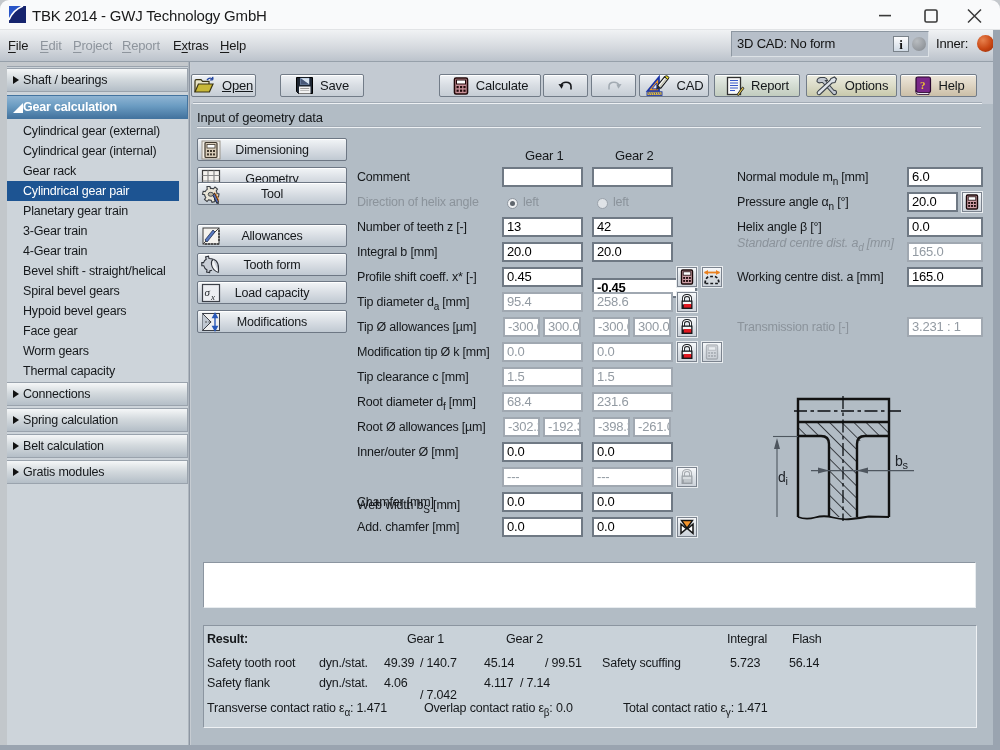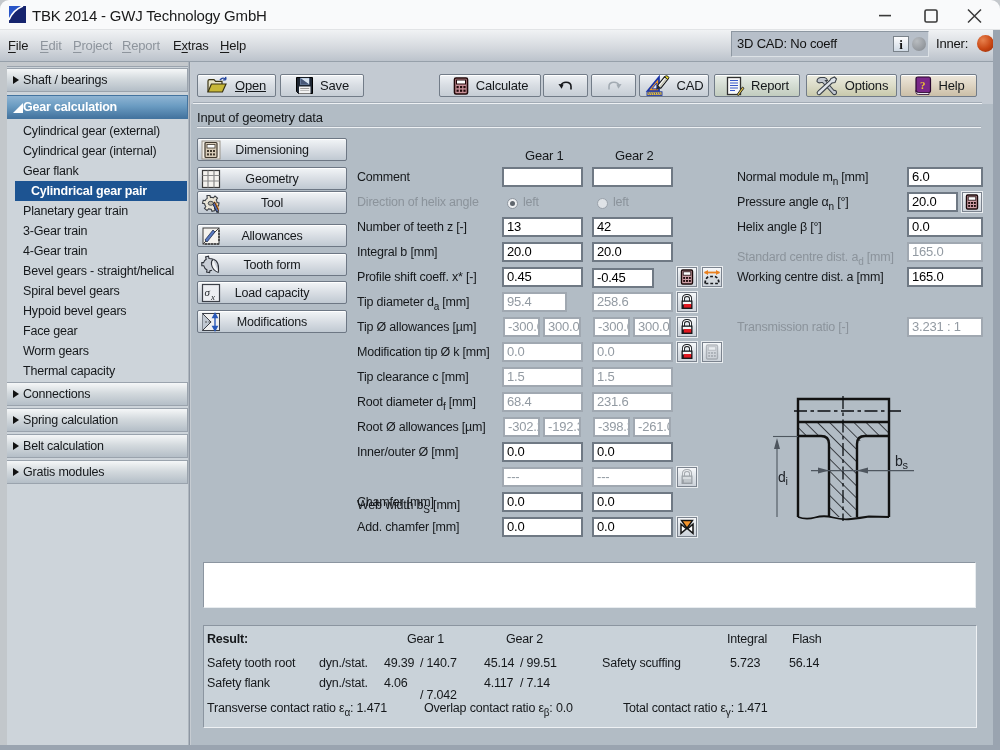--- a/index.html
+++ b/index.html
@@ -16,21 +16,21 @@
   
   #frame-left{left:0;top:62px;width:7px;height:683px;background:#c2c7cb;}
   #frame-right{left:993px;top:30px;width:7px;height:715px;background:#9aa4b0;}
   #frame-bottom{left:0;top:745px;width:1000px;height:5px;background:#9aa4b0;}
   
   #sidebar{left:7px;top:66px;width:181px;height:679px;background:#cdd4da;border-top:1px solid #9aa3ad;}
   .side-hdr{left:0;width:181px;height:24px;background:linear-gradient(#f5f7f8,#d4dade 45%,#b4bec7);border:1px solid #9aa3ad;border-left:none;color:#15181b;line-height:22px;padding-left:16px;}
   .side-hdr .arr{position:absolute;left:6px;top:7px;width:0;height:0;border-left:6px solid #111;border-top:4.5px solid transparent;border-bottom:4.5px solid transparent;}
   #hdr-gear{background:linear-gradient(#8fb4d3,#6b9cc2 45%,#44749f);color:#fff;font-weight:bold;border-color:#44749f;}
   .side-item{left:0;width:181px;height:20px;line-height:20px;padding-left:16px;color:#15181b;white-space:nowrap;font-size:12.5px;}
-  #sel-item{background:#1d5492;color:#fff;font-weight:bold;width:172px;margin-left:8px;}
+  #sel-item{background:#1d5492;color:#fff;font-weight:normal;width:172px;}
   #divider{left:188px;top:62px;width:3px;height:683px;background:#8d96a2;border-left:1px solid #aeb6be;border-right:1px solid #c6ccd2;}
   
   #toolbar{left:191px;top:62px;width:802px;height:42px;background:#c3cad2;}
   #toolbar-sep{left:193px;top:102px;width:789px;height:3px;background:#eef1f4;border-top:1px solid #a2abb5;}
   .tbtn{top:74px;height:23px;border:1px solid #727c88;border-radius:2px;background:linear-gradient(#eff2f5,#d8dde3 50%,#c6cdd5);box-shadow:inset 0 1px 0 #fff;display:flex;align-items:center;justify-content:center;gap:6px;font-size:13px;color:#15181b;}
   
   #main{left:191px;top:104px;width:802px;height:641px;background:#b2bcc5;}
   #igd{left:197px;top:110px;font-size:13px;color:#15181b;}
   #igd-line{left:197px;top:126px;width:784px;height:2px;background:#eef1f4;border-top:1px solid #a2abb5;}
   .navbtn{left:197px;width:150px;height:23px;border:1px solid #6d7784;border-radius:2px;background:linear-gradient(#f2f5f7,#d9dee4 50%,#c0c9d2);box-shadow:inset 0 1px 0 #fff;font-size:13.5px;color:#15181b;}
@@ -68,33 +68,33 @@
 </svg>
 
 <div class="abs" id="menubar"></div>
 <div class="abs menu-item" style="left:8px"><u>F</u>ile</div>
 <div class="abs menu-item dis" style="left:40px"><u>E</u>dit</div>
 <div class="abs menu-item dis" style="left:73px"><u>P</u>roject</div>
 <div class="abs menu-item dis" style="left:122px"><u>R</u>eport</div>
 <div class="abs menu-item" style="left:173px">E<u>x</u>tras</div>
 <div class="abs menu-item" style="left:220px"><u>H</u>elp</div>
 <div class="abs" id="cad-panel" style="left:731px;top:31px;width:198px;height:26px;background:#b7bfc9;border:1px solid #8d97a1;border-right-color:#dde2e6;border-bottom-color:#dde2e6;"></div>
-<div class="abs" style="left:737px;top:36px;font-size:13px;">3D CAD: No coeff</div>
+<div class="abs" style="left:737px;top:36px;font-size:13px;">3D CAD: No form</div>
 <div class="abs" style="left:893px;top:36px;width:16px;height:16px;background:linear-gradient(#fdfdfe,#cfd9e4);border:1px solid #7a828a;text-align:center;font-family:'Liberation Serif',serif;font-weight:bold;font-size:13px;line-height:15px;">i</div>
 <div class="abs" style="left:912px;top:37px;width:14px;height:14px;border-radius:50%;background:radial-gradient(circle at 35% 30%,#b8bcc0,#82878d);"></div>
 <div class="abs" style="left:936px;top:36px;font-size:13px;">Inner:</div>
 <div class="abs" style="left:977px;top:35px;width:17px;height:17px;border-radius:50%;background:radial-gradient(circle at 35% 30%,#e8824e,#c84512 55%,#8f2a06);"></div>
 
 <div class="abs" id="frame-left"></div>
 <div class="abs" id="frame-right"></div>
 <div class="abs" id="frame-bottom"></div>
 
 <div class="abs" id="toolbar"></div>
 <div class="abs" id="toolbar-sep"></div>
-<div class="abs tbtn" style="left:197px;width:79px;text-decoration:underline;" id="btn-open"><span style="display:flex">
+<div class="abs tbtn" style="left:191px;width:65px;text-decoration:underline;" id="btn-open"><span style="display:flex">
       <svg width="22" height="19" viewBox="0 0 22 19">
         <path d="M1,16 L1,5 Q1,3.6 2.4,3.6 L7,3.6 L8.6,5.4 L15,5.4 L15,8" fill="#e8e4c8" stroke="#3a3414" stroke-width="1.2"></path>
         <path d="M1,16 L4.4,8 L19,8 L15.4,16 Z" fill="#c8b838" stroke="#3a3414" stroke-width="1.2"></path>
         <path d="M13,4 Q16,0.5 19,3.5 M19,3.5 L18.6,0.8 M19,3.5 L16.2,4" fill="none" stroke="#2848a0" stroke-width="1.4"></path>
       </svg>
     </span>Open</div>
 <div class="abs tbtn" style="left:280px;width:84px;" id="btn-save"><span style="display:flex">
       <svg width="19" height="19" viewBox="0 0 19 19">
         <path d="M1.5,1.5 L17.5,1.5 L17.5,17.5 L3.5,17.5 L1.5,15.5 Z" fill="#1c2430" stroke="#000" stroke-width="1"></path>
         <rect x="5" y="1.8" width="9.5" height="7" fill="#7890b4"></rect>
@@ -168,26 +168,26 @@
       </svg>
     </span>Help</div>
 
 <div class="abs" id="sidebar"></div>
 <div class="abs side-hdr" style="left:7px;top:68px;"><span class="arr"></span>Shaft / bearings</div>
 <div class="abs side-hdr" id="hdr-gear" style="left:7px;top:95px;"><svg style="position:absolute;left:5px;top:7px" width="11" height="11" viewBox="0 0 11 11">
       <path d="M11,0 L11,10 L1,10 Z" fill="#fff"></path>
     </svg>Gear calculation</div>
 <div class="abs side-item" style="left:7px;top:121px;">Cylindrical gear (external)</div>
 <div class="abs side-item" style="left:7px;top:141px;">Cylindrical gear (internal)</div>
-<div class="abs side-item" style="left:7px;top:161px;">Gear flank</div>
+<div class="abs side-item" style="left:7px;top:161px;">Gear rack</div>
 <div class="abs side-item" id="sel-item" style="left:7px;top:181px;">Cylindrical gear pair</div>
 <div class="abs side-item" style="left:7px;top:201px;">Planetary gear train</div>
 <div class="abs side-item" style="left:7px;top:221px;">3-Gear train</div>
 <div class="abs side-item" style="left:7px;top:241px;">4-Gear train</div>
-<div class="abs side-item" style="left:7px;top:261px;">Bevel gears - straight/helical</div>
+<div class="abs side-item" style="left:7px;top:261px;">Bevel shift - straight/helical</div>
 <div class="abs side-item" style="left:7px;top:281px;">Spiral bevel gears</div>
 <div class="abs side-item" style="left:7px;top:301px;">Hypoid bevel gears</div>
 <div class="abs side-item" style="left:7px;top:321px;">Face gear</div>
 <div class="abs side-item" style="left:7px;top:341px;">Worm gears</div>
 <div class="abs side-item" style="left:7px;top:361px;">Thermal capacity</div>
 <div class="abs side-hdr" style="left:7px;top:382px;"><span class="arr"></span>Connections</div>
 <div class="abs side-hdr" style="left:7px;top:408px;"><span class="arr"></span>Spring calculation</div>
 <div class="abs side-hdr" style="left:7px;top:434px;"><span class="arr"></span>Belt calculation</div>
 <div class="abs side-hdr" style="left:7px;top:460px;"><span class="arr"></span>Gratis modules</div>
 <div class="abs" id="divider"></div>
@@ -212,21 +212,21 @@
       </svg></span>
     <span class="lbl">Dimensioning</span>
   </div>
 <div class="abs navbtn" style="top:167px;">
     <span class="ico"><svg width="20" height="20" viewBox="0 0 20 20">
         <rect x="1.5" y="1.5" width="17" height="17" fill="#f4f2ee" stroke="#3c3c3c" stroke-width="1.2"></rect>
         <path d="M1.5,6.5 H18.5 M1.5,12 H18.5 M7,1.5 V18.5 M13,1.5 V18.5" stroke="#8a8a8a" stroke-width="1.2"></path>
       </svg></span>
     <span class="lbl">Geometry</span>
   </div>
-<div class="abs navbtn" style="top:191px;padding-left:28px;">
+<div class="abs navbtn" style="top:182px;padding-left:28px;">
     <span class="ico"><svg width="22" height="21" viewBox="0 0 22 21">
         <path d="M6,2.5 L9,2.5 L9.5,4.5 Q11,4.2 12.5,4.8 L14,3 L16.5,5 L15.2,7 Q16,8.2 16,9.5 L18,10 L17.5,13 L15.5,13 Q14.8,14.5 13.5,15.3 L14,17.5 L11,18.3 L10.2,16.3 Q8.8,16.3 7.5,15.8 L6,17.5 L3.5,15.5 L4.8,13.6 Q3.8,12.2 3.6,10.8 L1.5,10.3 L2.2,7.3 L4.2,7.6 Q5,6.2 6.2,5.4 Z" fill="#eae6d8" stroke="#3a3e44" stroke-width="1.1"></path>
         <ellipse cx="9.8" cy="10.3" rx="2.6" ry="2" fill="#b8b4a4" stroke="#3a3e44" stroke-width="0.9"></ellipse>
         <path d="M13.5,9 L17.5,17.5 L16,19.5 L12,11.5 Z" fill="#3a62c8"></path>
         <path d="M14.6,11.3 L15.8,10.4 M13.3,8.6 L17.6,17.8 M15.3,12.8 L16.5,11.9 M16,14.3 L17.2,13.4 M16.7,15.8 L17.9,14.9" stroke="#e88426" stroke-width="1.3"></path>
         <path d="M13.5,9 L17.5,17.5 L16,19.5 L12,11.5 Z" fill="none" stroke="#26282c" stroke-width="0.9"></path>
         <path d="M16,19.5 L17.5,17.5 L17.9,19.9 Z" fill="#26282c"></path>
       </svg></span>
     <span class="lbl">Tool</span>
   </div>
@@ -285,37 +285,37 @@
 <div class="abs flabel" style="top:420px;">Root Ø allowances [µm]</div>
 <div class="abs flabel" style="top:445px;">Inner/outer Ø [mm]</div>
 <div class="abs flabel" style="top:470px;margin-top:28px;">Web width b<sub>S</sub> [mm]</div>
 <div class="abs flabel" style="top:495px;">Chamfer [mm]</div>
 <div class="abs flabel" style="top:520px;">Add. chamfer [mm]</div>
 
 <div class="abs fld" style="left:502px;top:167px;width:81px;"></div>
 <div class="abs fld" style="left:502px;top:217px;width:81px;">13</div>
 <div class="abs fld" style="left:502px;top:242px;width:81px;">20.0</div>
 <div class="abs fld" style="left:502px;top:267px;width:81px;">0.45</div>
-<div class="abs fld dis" style="left:502px;top:292px;width:65px;">95.4</div>
+<div class="abs fld dis" style="left:502px;top:292px;width:81px;">95.4</div>
 <div class="abs fld dis" style="left:503px;top:317px;width:37px;">-300.0</div>
 <div class="abs fld dis" style="left:543px;top:317px;width:38px;">300.0</div>
 <div class="abs fld dis" style="left:502px;top:342px;width:81px;">0.0</div>
 <div class="abs fld dis" style="left:502px;top:367px;width:81px;">1.5</div>
 <div class="abs fld dis" style="left:502px;top:392px;width:81px;">68.4</div>
 <div class="abs fld dis" style="left:503px;top:417px;width:37px;">-302.2</div>
 <div class="abs fld dis" style="left:543px;top:417px;width:38px;">-192.3</div>
 <div class="abs fld" style="left:502px;top:442px;width:81px;">0.0</div>
 <div class="abs fld dis" style="left:502px;top:467px;width:81px;">---</div>
 <div class="abs fld" style="left:502px;top:492px;width:81px;">0.0</div>
 <div class="abs fld" style="left:502px;top:517px;width:81px;">0.0</div>
 
 <div class="abs fld" style="left:592px;top:167px;width:81px;"></div>
 <div class="abs fld" style="left:592px;top:217px;width:81px;">42</div>
 <div class="abs fld" style="left:592px;top:242px;width:81px;">20.0</div>
-<div class="abs fld" style="left:592px;top:268px;width:62px;">-0.45</div>
+<div class="abs fld" style="left:592px;top:278px;width:105px;font-weight:bold;">-0.45</div>
 <div class="abs fld dis" style="left:592px;top:292px;width:81px;">258.6</div>
 <div class="abs fld dis" style="left:593px;top:317px;width:37px;">-300.0</div>
 <div class="abs fld dis" style="left:633px;top:317px;width:38px;">300.0</div>
 <div class="abs fld dis" style="left:592px;top:342px;width:81px;">0.0</div>
 <div class="abs fld dis" style="left:592px;top:367px;width:81px;">1.5</div>
 <div class="abs fld dis" style="left:592px;top:392px;width:81px;">231.6</div>
 <div class="abs fld dis" style="left:593px;top:417px;width:37px;">-398.3</div>
 <div class="abs fld dis" style="left:633px;top:417px;width:38px;">-261.0</div>
 <div class="abs fld" style="left:592px;top:442px;width:81px;">0.0</div>
 <div class="abs fld dis" style="left:592px;top:467px;width:81px;">---</div>
@@ -405,21 +405,21 @@
     <svg width="18" height="18" viewBox="0 0 18 18" style="margin:0 auto;display:block">
       <path d="M3.6,2.6 L14.4,2.6 L9,10.2 Z" fill="#f6952c" stroke="#141414" stroke-width="1.5"></path>
       <path d="M3,6.2 L3,15.4 L8.4,10.8 Z" fill="#fff" stroke="#141414" stroke-width="1.5"></path>
       <path d="M15,6.2 L15,15.4 L9.6,10.8 Z" fill="#fff" stroke="#141414" stroke-width="1.5"></path>
     </svg>
   </div>
 
 <div class="abs rlabel" style="top:170px;">Normal module m<sub>n</sub> [mm]</div>
 <div class="abs rlabel" style="top:195px;">Pressure angle α<sub>n</sub> [°]</div>
 <div class="abs rlabel" style="top:220px;">Helix angle β [°]</div>
-<div class="abs rlabel dis" style="top:250px;">Standard centre dist. a<sub>d</sub> [mm]</div>
+<div class="abs rlabel dis" style="top:236px;font-style:italic;">Standard centre dist. a<sub>d</sub> [mm]</div>
 <div class="abs rlabel" style="top:270px;">Working centre dist. a [mm]</div>
 <div class="abs rlabel dis" style="top:320px;">Transmission ratio [-]</div>
 <div class="abs fld" style="left:907px;top:167px;width:76px;">6.0</div>
 <div class="abs fld" style="left:907px;top:192px;width:51px;">20.0</div>
 <div class="abs sbtn" style="left:962px;top:192px;" id="sb-calc2">
     <svg width="18" height="18" viewBox="0 0 18 18" style="margin:0 auto;display:block">
       <rect x="3.5" y="2" width="11" height="14" rx="1.2" fill="#d0a0a8" stroke="#1a0808" stroke-width="1.4"></rect>
       <rect x="5.2" y="3.8" width="7.6" height="3.4" fill="#fff" stroke="#1a0808" stroke-width="0.8"></rect>
       <g fill="#1a0808">
         <rect x="5.2" y="9" width="1.9" height="1.9"></rect>
@@ -477,21 +477,21 @@
 <div class="abs res" style="left:207px;top:632px;font-weight:bold;">Result:</div>
 <div class="abs res" style="left:407px;top:632px;">Gear 1</div>
 <div class="abs res" style="left:506px;top:632px;">Gear 2</div>
 <div class="abs res" style="left:727px;top:632px;">Integral</div>
 <div class="abs res" style="left:792px;top:632px;">Flash</div>
 <div class="abs res" style="left:207px;top:656px;">Safety tooth root</div>
 <div class="abs res" style="left:319px;top:656px;">dyn./stat.</div>
 <div class="abs res" style="left:384px;top:656px;">49.39</div>
 <div class="abs res" style="left:420px;top:656px;">/ 140.7</div>
 <div class="abs res" style="left:484px;top:656px;">45.14</div>
-<div class="abs res" style="left:520px;top:656px;">/ 99.51</div>
+<div class="abs res" style="left:545px;top:656px;">/ 99.51</div>
 <div class="abs res" style="left:602px;top:656px;">Safety scuffing</div>
 <div class="abs res" style="left:730px;top:656px;">5.723</div>
 <div class="abs res" style="left:789px;top:656px;">56.14</div>
 <div class="abs res" style="left:207px;top:676px;">Safety flank</div>
 <div class="abs res" style="left:319px;top:676px;">dyn./stat.</div>
 <div class="abs res" style="left:384px;top:676px;">4.06</div>
 <div class="abs res" style="left:420px;top:676px;margin-top:12px;">/ 7.042</div>
 <div class="abs res" style="left:484px;top:676px;">4.117</div>
 <div class="abs res" style="left:520px;top:676px;">/ 7.14</div>
 <div class="abs res" style="left:207px;top:701px;">Transverse contact ratio ε<sub>α</sub>: 1.471</div>

